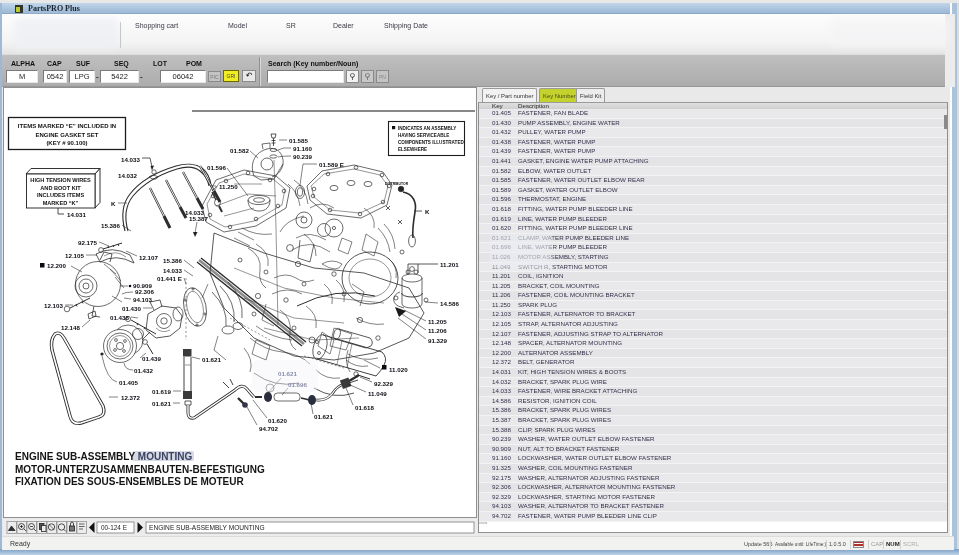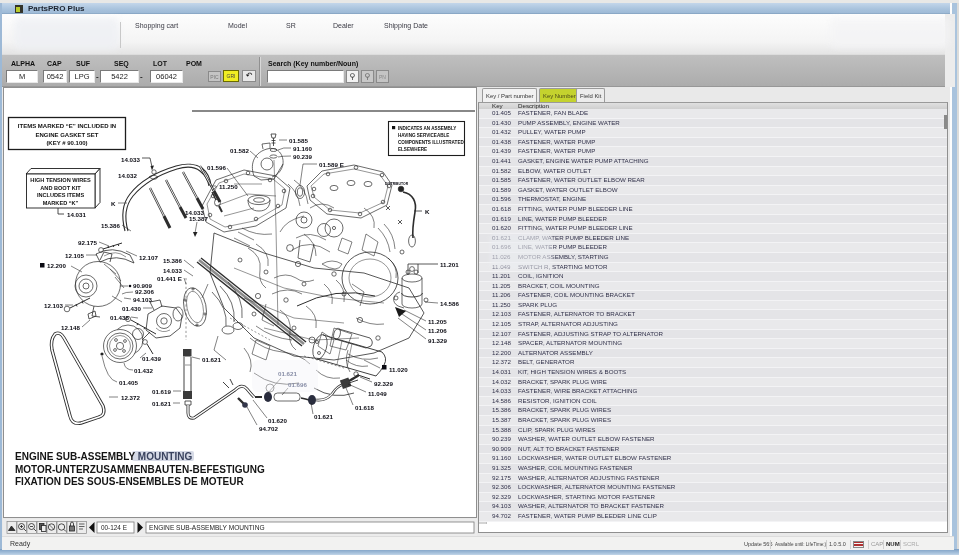--- a/index.html
+++ b/index.html
@@ -4,21 +4,21 @@
 <style>
 * { margin:0; padding:0; box-sizing:border-box; }
 html,body { width:959px; height:555px; overflow:hidden; font-family:"Liberation Sans", sans-serif; }
 body { position:relative; background:#e9e9e9; }
 .abs { position:absolute; }
 
 
 #topedge { left:0; top:0; width:959px; height:3px; background:#e8e8e6; }
 #titlebar { left:0; top:3px; width:959px; height:11px;
   background:linear-gradient(#c3d6ea,#a9c3dd 60%,#9db9d6); border-bottom:1px solid #8aa8c6; }
-#titlebar .ttl { position:absolute; left:28px; top:1px; font-size:8px; color:#1c2430; font-weight:bold; }
+#titlebar .ttl { position:absolute; left:28px; top:1px; font-size:8px; color:#1c2430; font-weight:bold;font-family:Liberation Serif, serif; }
 #ticon { position:absolute; left:15px; top:2px; width:8px; height:8px; background:#33332a; }
 #ticon:before { content:""; position:absolute; left:1px; top:2px; width:4px; height:5px; background:#b9cc2a; }
 #leftedge { left:0; top:3px; width:2px; height:547px; background:#9db9d6; }
 #rightedge { right:0; top:3px; width:9px; height:547px; background:linear-gradient(90deg,#fdfdfd 0 2px,#a9c3dd 2px 7px,#dcdcda 7px); }
 #botedge { left:0; top:549px; width:959px; height:6px; background:linear-gradient(#7c9fc4,#a9c3dd 70%,#c2d5e8); }
 
 
 #menuzone { left:2px; top:14px; width:952px; height:40px; background:linear-gradient(#fdfdfd,#f4f4f4 70%,#e4e4e4); }
 #menuzone .mi { position:absolute; top:8px; font-size:7px; color:#3a3a44; }
 #logo-smudge { left:12px; top:4px; width:105px; height:32px; background:#eef0f4; border-radius:6px; filter:blur(3px); opacity:.8; }
@@ -81,21 +81,21 @@
   <div class="lab" style="left:74px;">SUF</div>
   <div class="lab" style="left:112px;">SEQ</div>
   <div class="lab" style="left:151px;">LOT</div>
   <div class="lab" style="left:184px;">POM</div>
   <div class="box" style="left:4px;  width:32px;">M</div>
   <div class="box" style="left:41px; width:24px;">0542</div>
   <div class="box" style="left:67px; width:26px;">LPG</div>
   <div class="dash" style="left:94px;">-</div>
   <div class="box" style="left:98px; width:39px;">5422</div>
   <div class="dash" style="left:138px;">-</div>
-  <div class="box" style="left:148px;width:33px;text-align:center;">06042</div>
+  <div class="box" style="left:158px;width:46px;text-align:center;">06042</div>
   <div class="box" style="left:179px;width:24px;margin-top:43px;">GEF</div>
   <div class="btn" style="left:206px;top:16px;width:13px;height:11px;background:#c4c4c4;color:#777;line-height:10px;">PIC</div>
   <div class="btn" style="left:221px;top:15px;width:16px;height:12px;background:#f0ee22;color:#444;line-height:11px;border-color:#6a6a00;">GRI</div>
   <div class="btn" style="left:240px;top:15px;width:14px;height:12px;background:#e8e8e8;color:#111;font-size:8px;line-height:10px;">↶</div>
   <div id="vdiv"></div>
   <div class="lab" style="left:266px;">Search (Key number/Noun)</div>
   <div class="box" style="left:265px;width:77px;"></div>
   <div class="btn" style="left:344px;top:15px;width:13px;height:13px;background:#f2f2f2;color:#333;font-size:8px;line-height:11px;">⚲</div>
   <div class="btn" style="left:359px;top:15px;width:13px;height:13px;background:#c8c8c8;color:#666;font-size:8px;line-height:11px;">⚲</div>
   <div class="btn" style="left:374px;top:15px;width:13px;height:13px;background:#c4c4c4;color:#888;line-height:12px;">PN</div>

